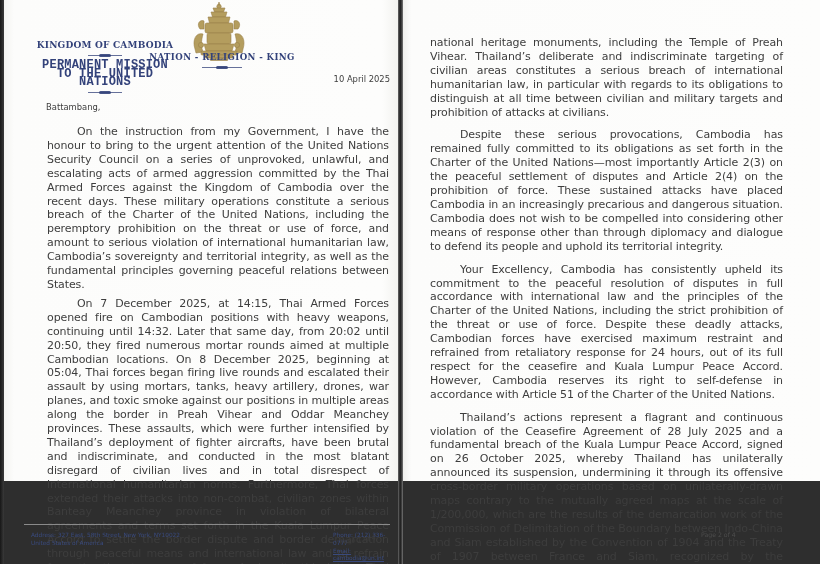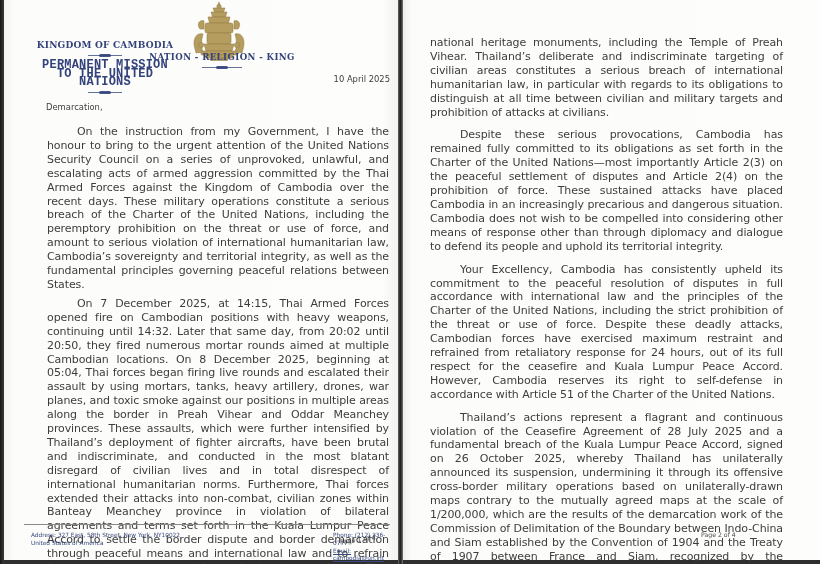--- a/index.html
+++ b/index.html
@@ -1,18 +1,18 @@
 <!DOCTYPE html>
 <html><head>
 <meta charset="utf-8">
 <style>
   html,body{margin:0;padding:0;width:820px;height:564px;overflow:hidden;background:#2e2e2e;}
   .scan{position:relative;display:flex;width:820px;height:564px;font-family:"DejaVu Sans",sans-serif;}
   .edge-strip{width:4px;background:linear-gradient(90deg,#161616,#3a3a3a);}
-  .page{position:relative;height:560px;}
+  .page{position:relative;height:481px;}
   .page-left{width:394px;background:linear-gradient(90deg,#f3f3f0 0,#fcfcfb 2.5%,#fdfdfc 96%,#f2f2ef 100%);}
   .seam{width:5px;background:linear-gradient(90deg,#6a6a6a,#1d1d1d 40%,#2a2a2a 60%,#777);}
   .page-right{flex:1;background:linear-gradient(90deg,#efefec 0,#fcfcfb 2%,#fdfdfc 100%);}
 
   
   .lh-left{position:absolute;left:30px;top:40px;width:142px;text-align:center;color:#33427a;filter:blur(.3px);}
   .lh-kingdom{font-family:"DejaVu Serif",serif;font-weight:bold;font-size:9px;letter-spacing:.2px;white-space:nowrap;}
   .lh-mission{font-family:Liberation Mono, monospace;font-weight:bold;font-size:12px;line-height:8.6px;letter-spacing:.2px;}
   .flourish{position:relative;width:34px;height:5px;margin:3px auto 3px auto;}
   .flourish::before{content:"";position:absolute;left:0;right:0;top:2px;border-top:1px solid rgba(51,66,122,.75);}
@@ -79,21 +79,21 @@
         </g>
       </svg>
     </div>
 
     <div class="motto-wrap">
       <div class="motto">NATION - RELIGION - KING</div>
       <div class="flourish"></div>
     </div>
 
     <div class="date">10 April 2025</div>
-    <div class="salutation">Demarcation,</div>
+    <div class="salutation">Battambang,</div>
 
     <div class="body-text">
       <p class="para indent">On the instruction from my Government, I have the honour to bring to the urgent attention of the United Nations Security Council on a series of unprovoked, unlawful, and escalating acts of armed aggression committed by the Thai Armed Forces against the Kingdom of Cambodia over the recent days. These military operations constitute a serious breach of the Charter of the United Nations, including the peremptory prohibition on the threat or use of force, and amount to serious violation of international humanitarian law, Cambodia’s sovereignty and territorial integrity, as well as the fundamental principles governing peaceful relations between States.</p>
       <p class="para indent">On 7 December 2025, at 14:15, Thai Armed Forces opened fire on Cambodian positions with heavy weapons, continuing until 14:32. Later that same day, from 20:02 until 20:50, they fired numerous mortar rounds aimed at multiple Cambodian locations. On 8 December 2025, beginning at 05:04, Thai forces began firing live rounds and escalated their assault by using mortars, tanks, heavy artillery, drones, war planes, and toxic smoke against our positions in multiple areas along the border in Preah Vihear and Oddar Meanchey provinces. These assaults, which were further intensified by Thailand’s deployment of fighter aircrafts, have been brutal and indiscriminate, and conducted in the most blatant disregard of civilian lives and in total disrespect of international humanitarian norms. Furthermore, Thai forces extended their attacks into non-combat, civilian zones within Banteay Meanchey province in violation of bilateral agreements and terms set forth in the Kuala Lumpur Peace Accord to settle the border dispute and border demarcation through peaceful means and international law and to refrain from the threat or use of force. As I write this letter, Thai armed forces continue expanding their attacks into other non-combat, civilian zones within two other Cambodian provinces - Pursat and Battambang.</p>
     </div>
 
     <div class="footer-rule"></div>
     <div class="footer-left">
       <div>Address: 327 East, 58th Street, New York, NY10022</div>
       <div>United States of America</div>

